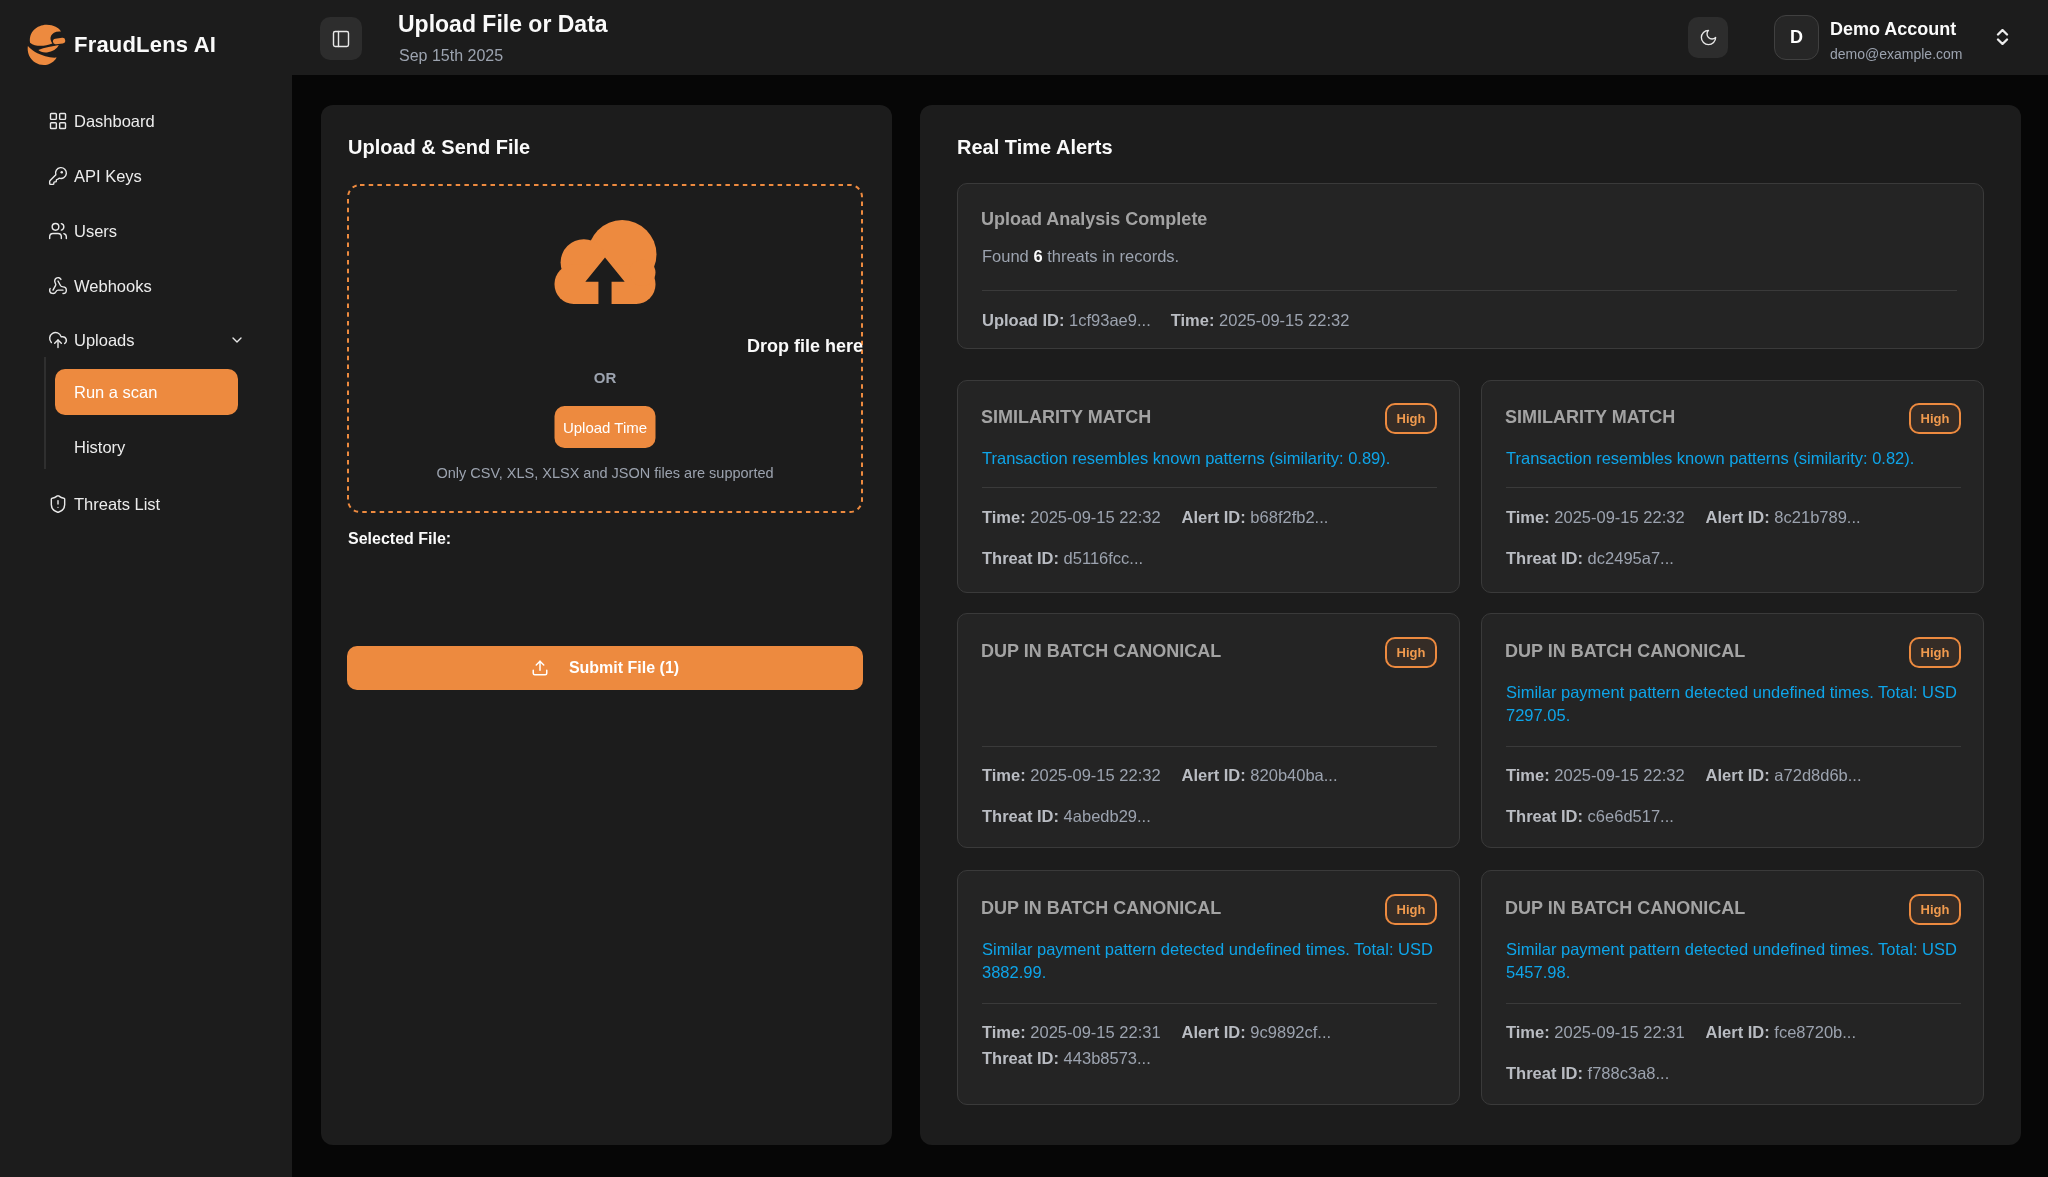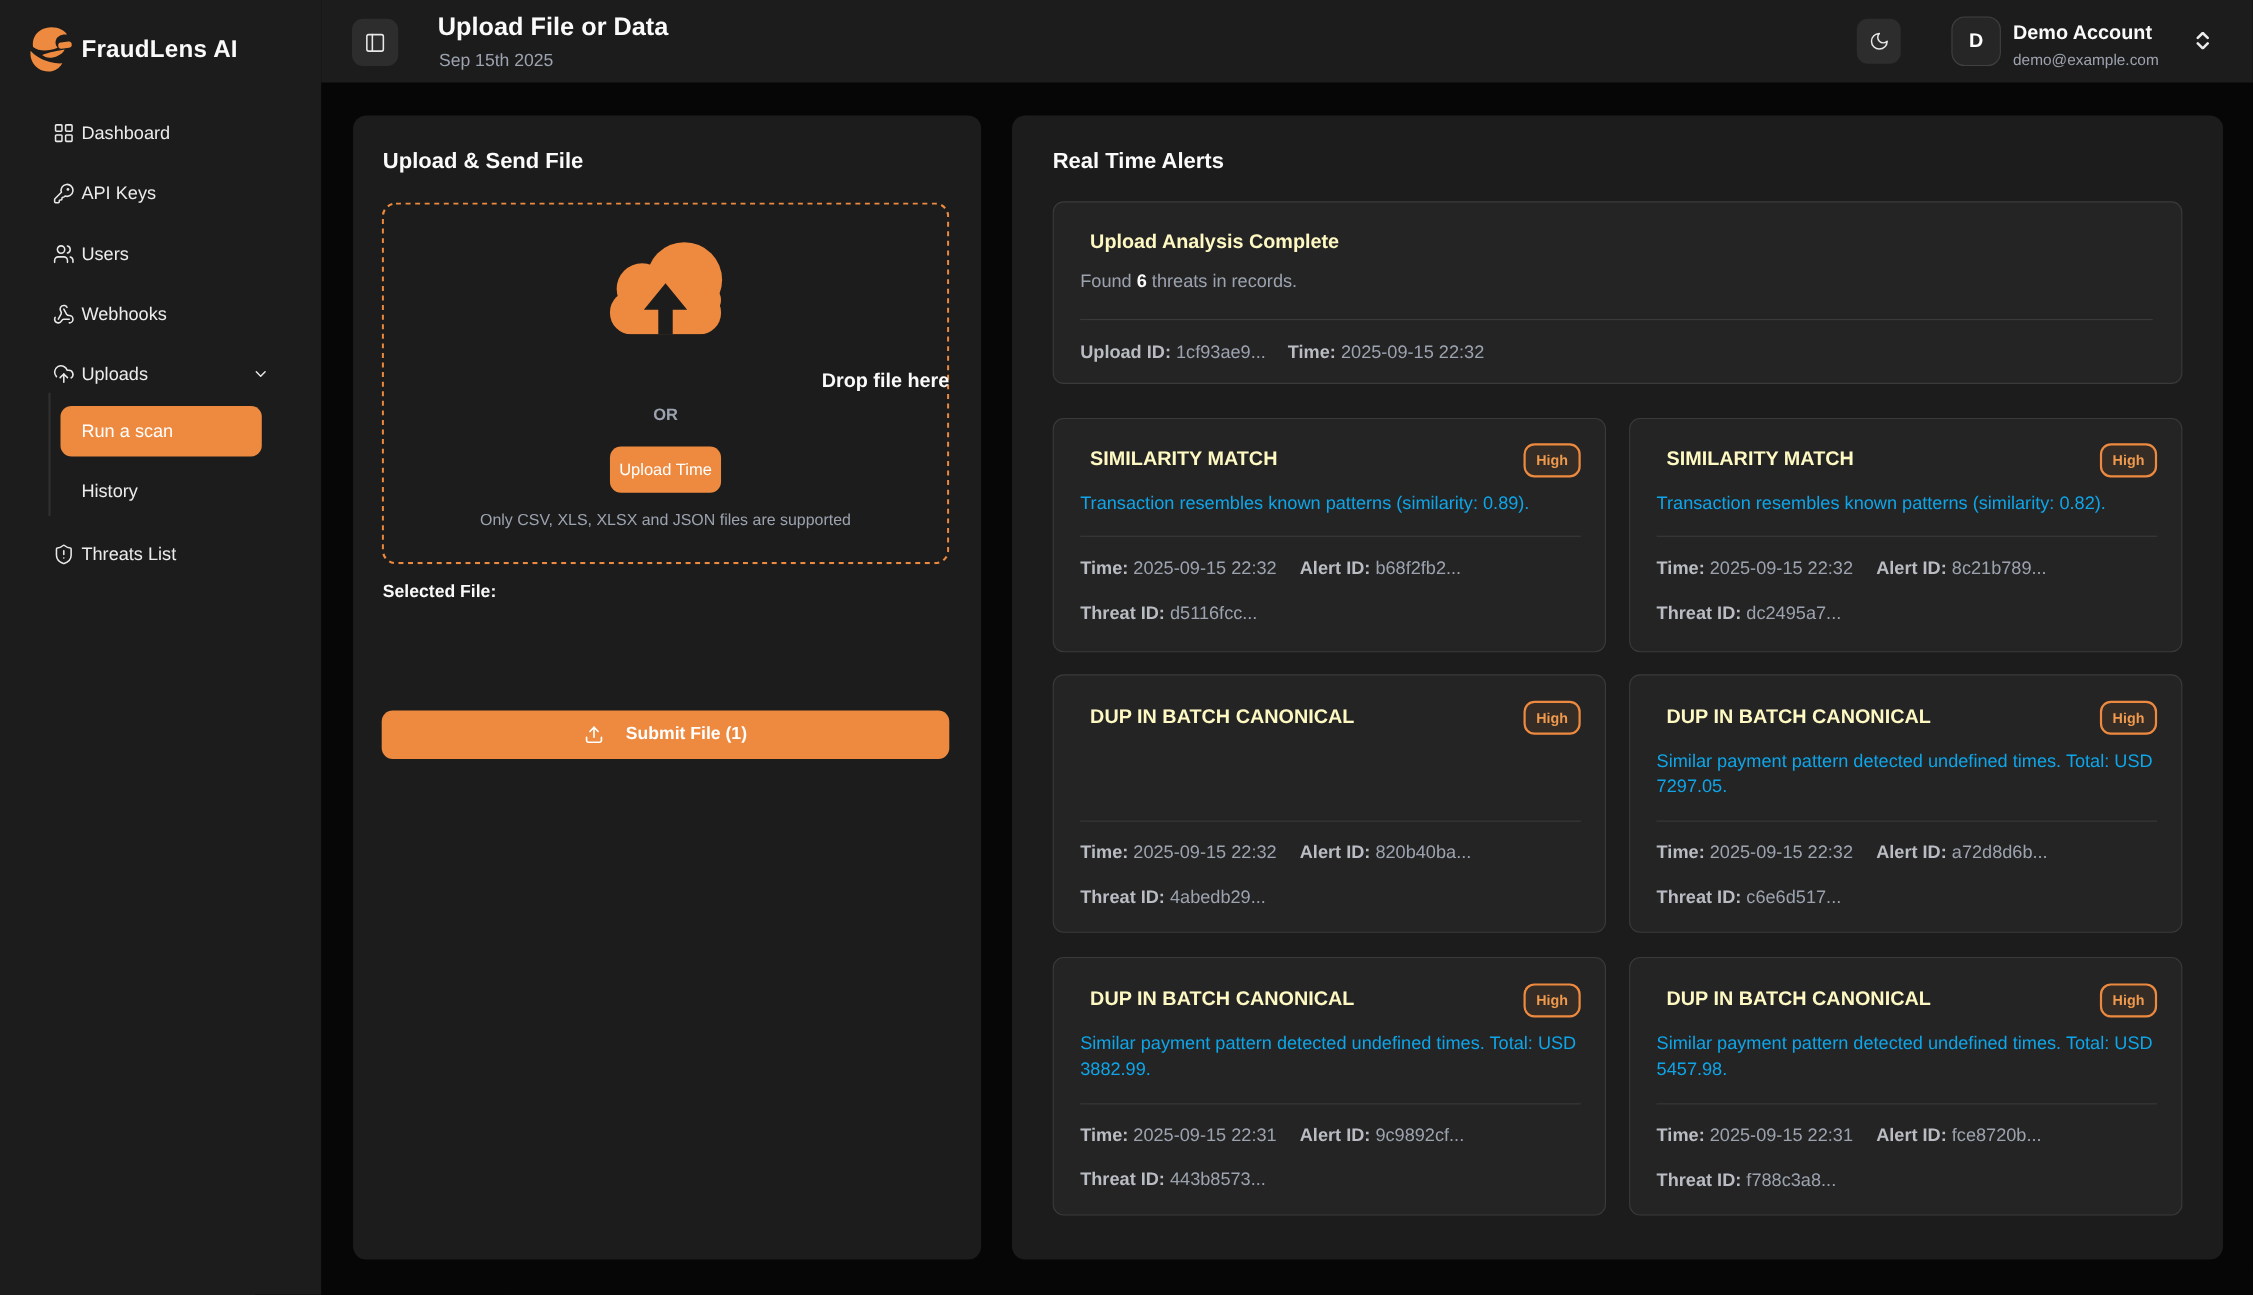--- a/index.html
+++ b/index.html
@@ -34,21 +34,21 @@
 .dz-or { position:absolute; top:185px; width:100%; text-align:center; font-size:15px; font-weight:bold; color:#9ca3af; }
 .dz-btn { position:absolute; top:222px; left:50%; transform:translateX(-50%); width:101px; height:42px; background:#ed8a3f; border-radius:10px; color:#fff; font-size:15px; display:flex; align-items:center; justify-content:center; }
 .dz-cap { position:absolute; top:281px; width:100%; text-align:center; font-size:14.5px; color:#9ca3af; }
 .self-label { position:absolute; left:27px; top:425px; font-size:16px; font-weight:bold; color:#fafafa; }
 .chip { position:absolute; left:26px; top:456px; width:516px; height:65px; background:#2b2345; border:2px solid #7a50cc; border-radius:12px; }
 .chip-name { position:absolute; left:52px; top:19px; font-size:16.5px; color:#b794f4; }
 .submit { position:absolute; left:26px; top:541px; width:516px; height:44px; background:#ed8a3f; border-radius:10px; color:#fff; display:flex; align-items:center; justify-content:center; font-size:16px; font-weight:bold; }
 
 
 .acard { position:absolute; background:#242424; border:1px solid #3a3a3a; border-radius:10px; }
-.acard .ctitle { position:absolute; left:23px; font-size:18px; font-weight:bold; color:#fef9c3;margin-left:10px; }
+.acard .ctitle { position:absolute; left:23px; font-size:18px; font-weight:bold; color:#a3a3a3; }
 .divider { position:absolute; left:24px; height:1px; background:#3a3a3a; }
 .meta { position:absolute; left:24px; font-size:16.5px; color:#9ca3af; }
 .meta b { color:#b9bcc2; font-weight:bold; }
 .badge { position:absolute; right:22px; width:52px; height:31px; border:2px solid #ed8a3f; border-radius:10px; background:rgba(237,138,63,0.09); color:#f09a4e; font-size:13px; font-weight:bold; display:flex; align-items:center; justify-content:center; }
 .desc { position:absolute; left:24px; font-size:16.5px; color:#0ea5e9; line-height:23px; }
 </style>
 </head>
 <body>
 <div id="sidebar">
   <svg class="abs" style="left:27px;top:24px" width="41" height="42" viewBox="0 0 38 39">
@@ -211,21 +211,21 @@
     <div class="divider" style="top:132px;width:455px"></div>
     <div class="meta" style="top:152px"><b>Time:</b> 2025-09-15 22:32<span style="display:inline-block;width:21px"></span><b>Alert ID:</b> a72d8d6b...</div>
     <div class="meta" style="top:193px"><b>Threat ID:</b> c6e6d517...</div>
     </div>
     <div class="acard" style="left: 37px; top: 765px; width: 503px; height: 235px;">
     <div class="ctitle" style="top:27px">DUP IN BATCH CANONICAL</div>
     <div class="badge" style="top:23px">High</div>
     <div class="desc" style="top:67px">Similar payment pattern detected undefined times. Total: USD<br>3882.99.</div>
     <div class="divider" style="top:132px;width:455px"></div>
     <div class="meta" style="top:152px"><b>Time:</b> 2025-09-15 22:31<span style="display:inline-block;width:21px"></span><b>Alert ID:</b> 9c9892cf...</div>
-    <div class="meta" style="top:192px"><b>Threat ID:</b> 443b8573...</div>
+    <div class="meta" style="top:178px"><b>Threat ID:</b> 443b8573...</div>
     </div>
     <div class="acard" style="left: 561px; top: 765px; width: 503px; height: 235px;">
     <div class="ctitle" style="top:27px">DUP IN BATCH CANONICAL</div>
     <div class="badge" style="top:23px">High</div>
     <div class="desc" style="top:67px">Similar payment pattern detected undefined times. Total: USD<br>5457.98.</div>
     <div class="divider" style="top:132px;width:455px"></div>
     <div class="meta" style="top:152px"><b>Time:</b> 2025-09-15 22:31<span style="display:inline-block;width:21px"></span><b>Alert ID:</b> fce8720b...</div>
     <div class="meta" style="top:193px"><b>Threat ID:</b> f788c3a8...</div>
     </div>
   </div>

